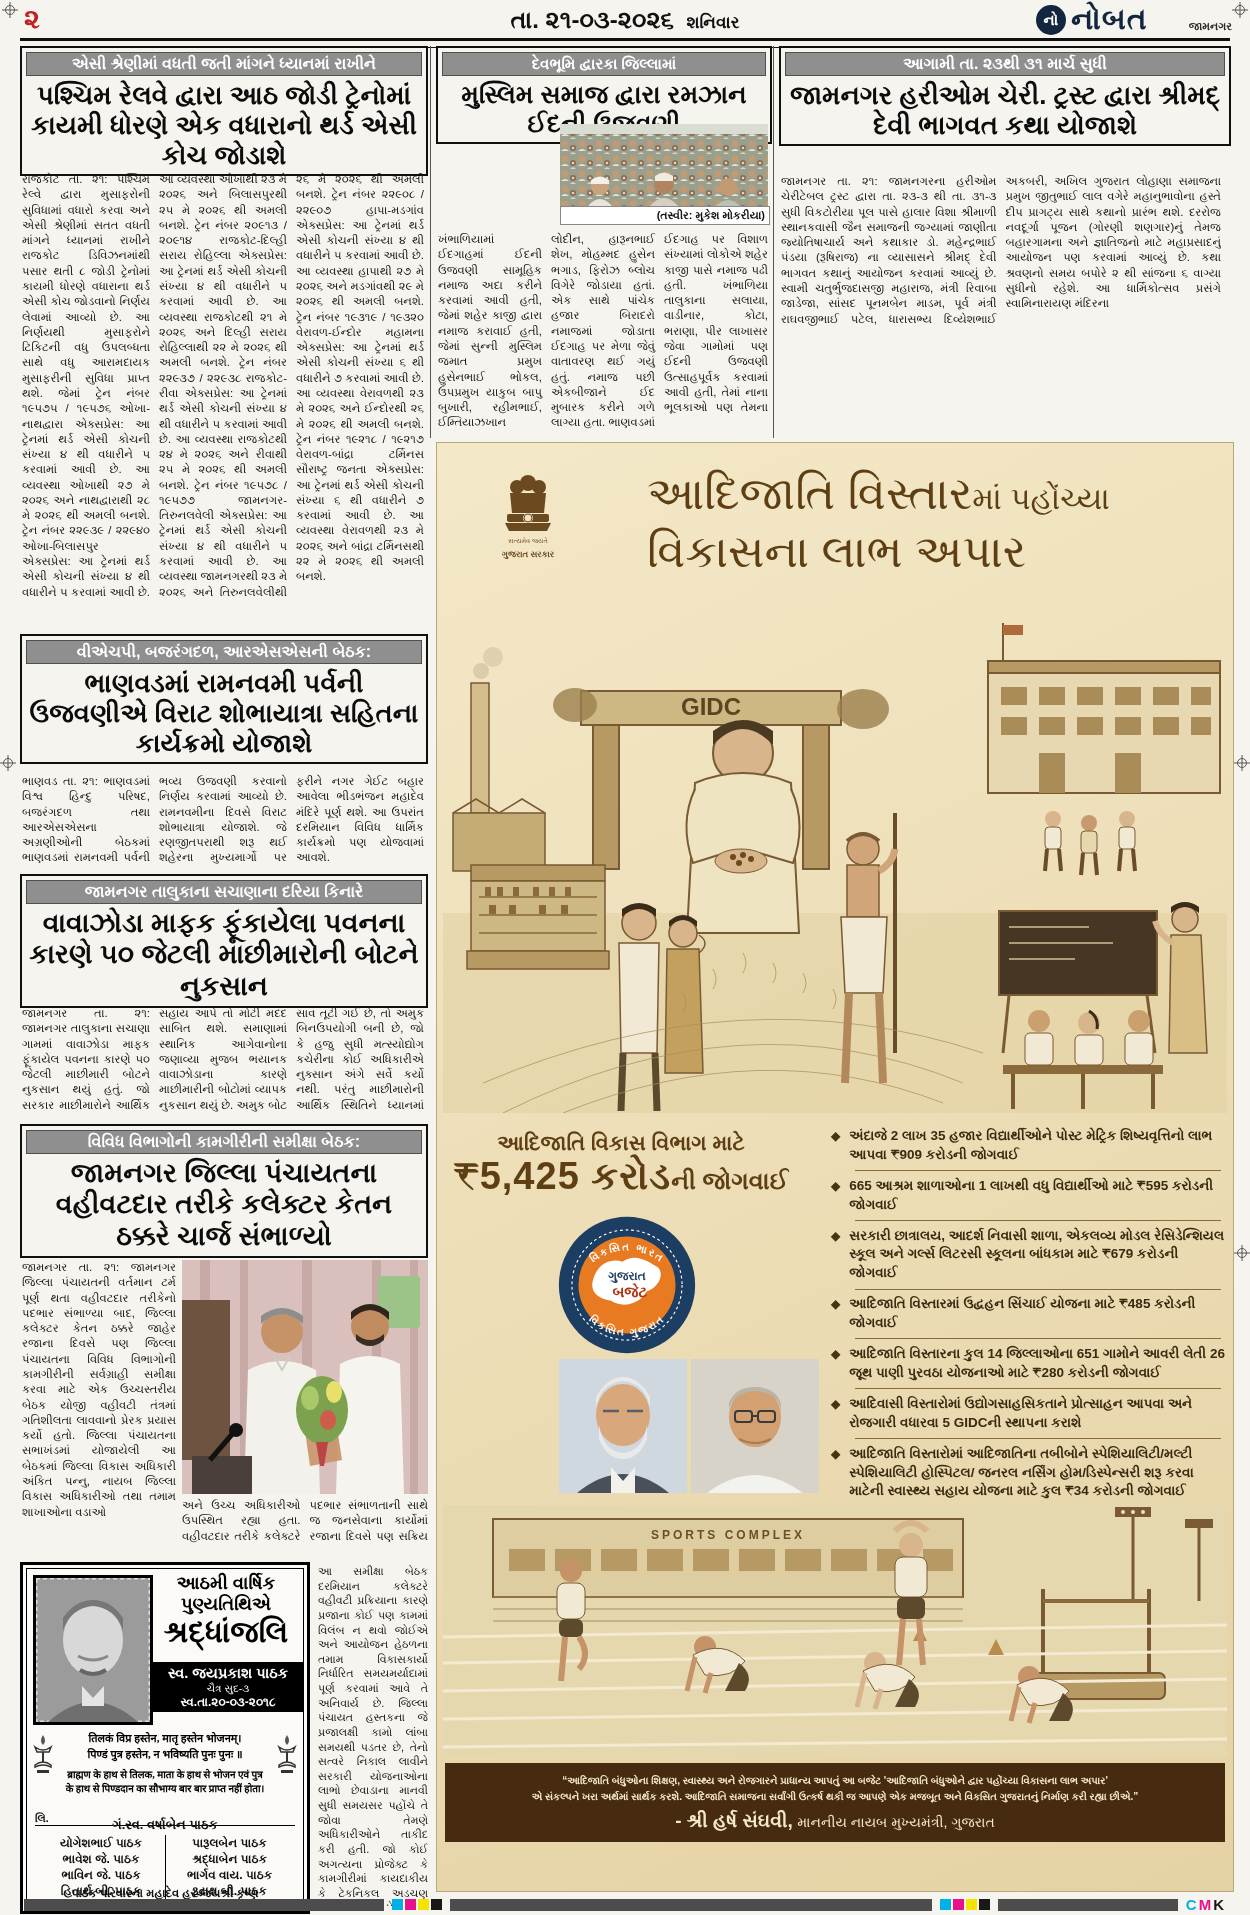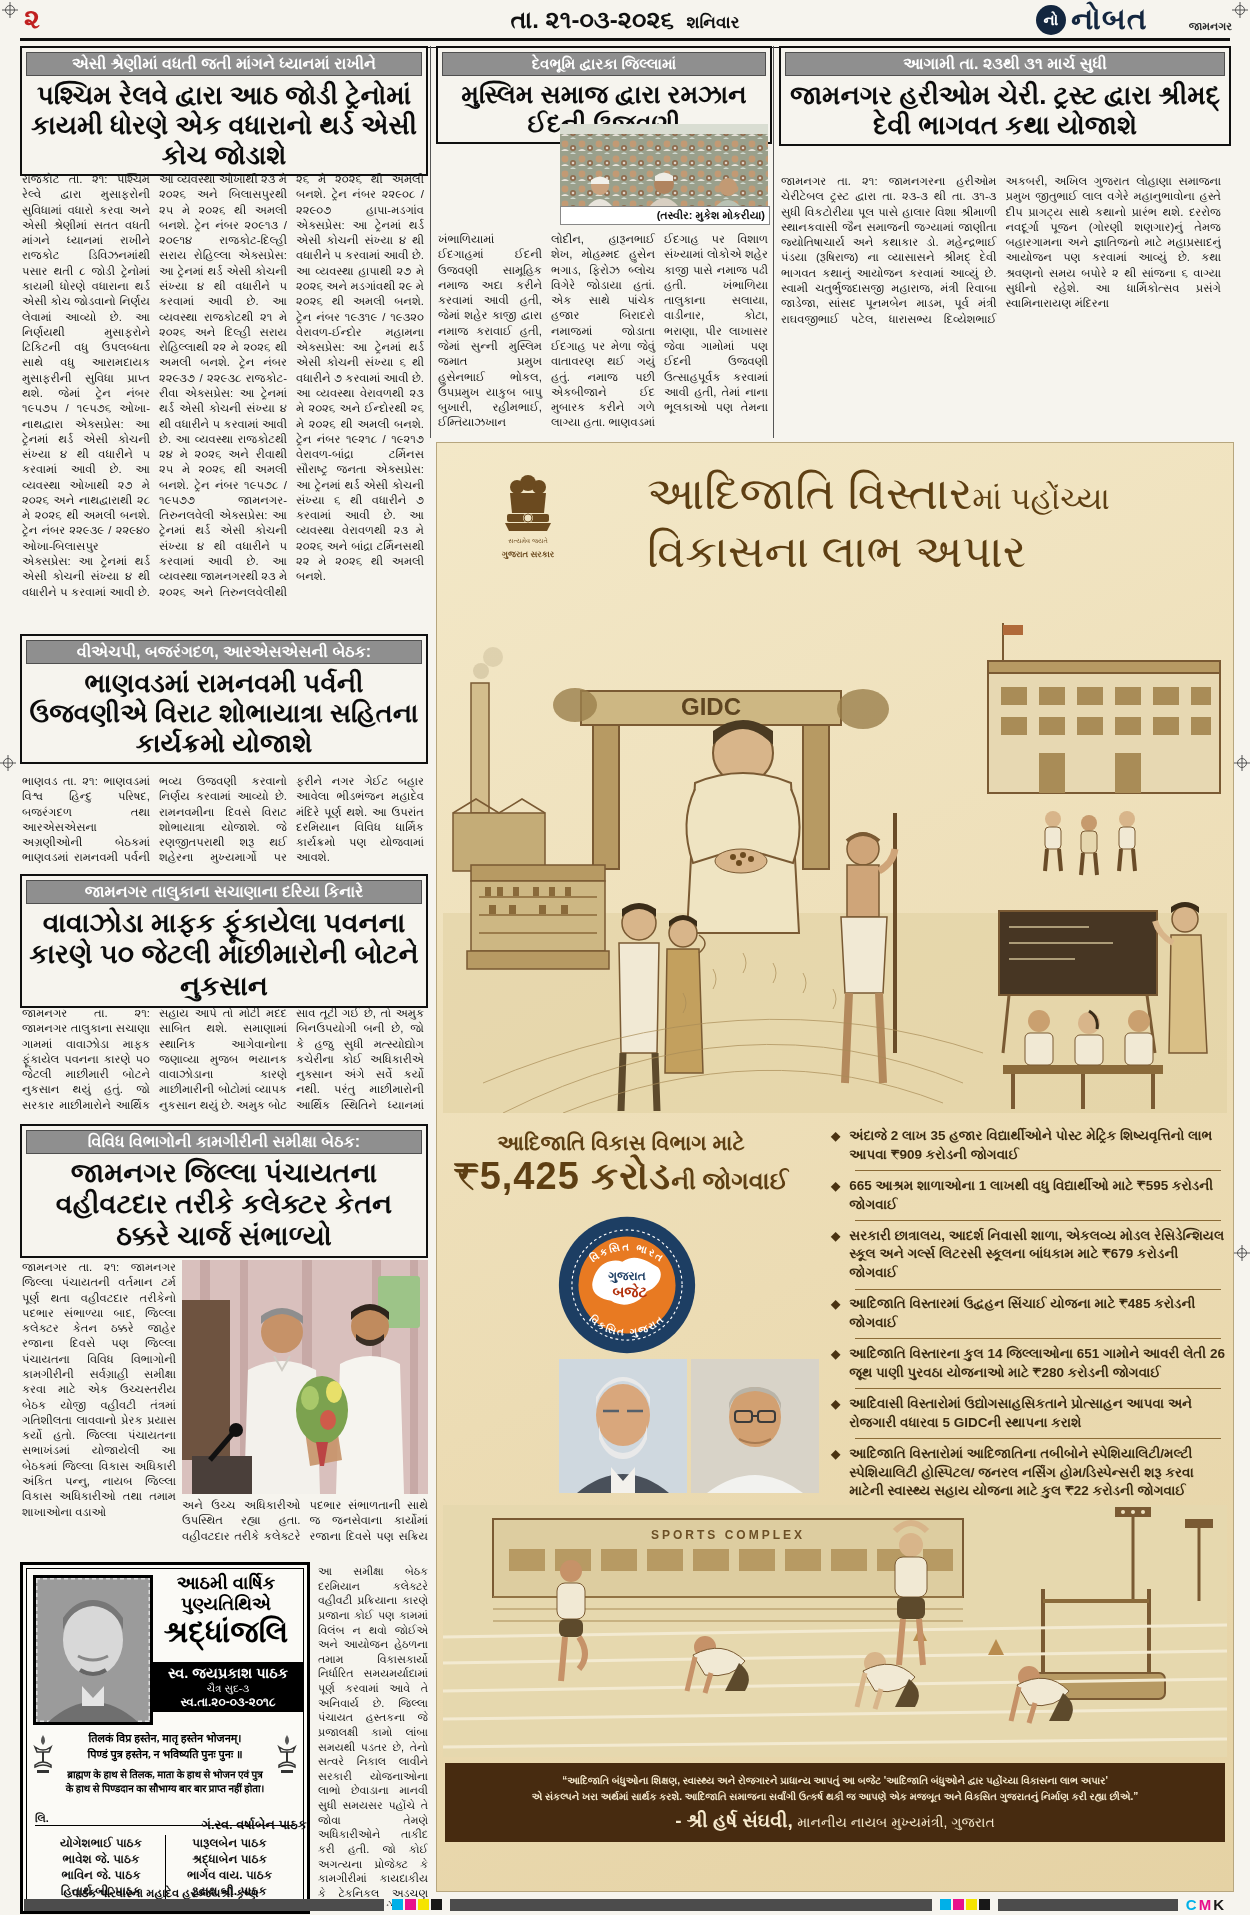--- a/index.html
+++ b/index.html
@@ -226,21 +226,21 @@
         <path d="M11,19 h2 v10 h-2 Z" fill="#333"></path>
         <path d="M4,32 Q12,26 20,32 L20,34 Q12,30 4,34 Z" fill="none" stroke="#333" stroke-width="1.5"></path>
         <rect x="6" y="37" width="12" height="3" fill="#333"></rect>
     </svg>
     <div class="abs shloka" style="left:34px;top:166px;width:216px">
       <div>तिलकं विप्र हस्तेन, मातृ हस्तेन भोजनम्।</div>
       <div>पिण्डं पुत्र हस्तेन, न भविष्यति पुनः पुनः ॥</div>
     </div>
     <div class="abs hindi" style="left:40px;top:203px;width:204px">ब्राह्मण के हाथ से तिलक, माता के हाथ से भोजन एवं पुत्र के हाथ से पिण्डदान का सौभाग्य बार बार प्राप्त नहीं होता।</div>
     <div class="abs" style="left:12px;top:247px;width:260px;border-bottom:1.5px solid #000;font-size:11px;font-weight:bold">લિ.</div>
-    <div class="abs" style="left:0;top:252px;width:100%;text-align:right;font-size:13px;font-weight:800">ગં.સ્વ. વર્ષાબેન પાઠક</div>
+    <div class="abs" style="left:0;top:252px;width:100%;text-align:center;font-size:13px;font-weight:800">ગં.સ્વ. વર્ષાબેન પાઠક</div>
     <div class="abs names" style="left:14px;top:270px;width:256px">
       <span>યોગેશભાઈ પાઠક</span>
         <span class="r">પારૂલબેન પાઠક</span>
       <span>ભાવેશ જે. પાઠક</span>
         <span class="r">શ્રદ્ધાબેન પાઠક</span>
       <span>ભાવિન જે. પાઠક</span>
         <span class="r">ભાર્ગવ વાય. પાઠક</span>
       <span>હિતાર્થ બી. પાઠક</span>
         <span class="r">રૂદ્રાક્ષ બી. પાઠક</span>
     </div>
@@ -468,21 +468,21 @@
           <span>આદિજાતિ વિસ્તારના કુલ 14 જિલ્લાઓના 651 ગામોને આવરી લેતી 26 જૂથ પાણી પુરવઠા યોજનાઓ માટે ₹280 કરોડની જોગવાઈ</span>
         </div>
       <div class="bsep"></div>
       <div class="bullet">
           <span class="dmd">◆</span>
           <span>આદિવાસી વિસ્તારોમાં ઉદ્યોગસાહસિકતાને પ્રોત્સાહન આપવા અને રોજગારી વધારવા 5 GIDCની સ્થાપના કરાશે</span>
         </div>
       <div class="bsep"></div>
       <div class="bullet">
           <span class="dmd">◆</span>
-          <span>આદિજાતિ વિસ્તારોમાં આદિજાતિના તબીબોને સ્પેશિયાલિટી/મલ્ટી સ્પેશિયાલિટી હોસ્પિટલ/ જનરલ નર્સિંગ હોમ/ડિસ્પેન્સરી શરૂ કરવા માટેની સ્વાસ્થ્ય સહાય યોજના માટે કુલ ₹22 કરોડની જોગવાઈ</span>
+          <span>આદિજાતિ વિસ્તારોમાં આદિજાતિના તબીબોને સ્પેશિયાલિટી/મલ્ટી સ્પેશિયાલિટી હોસ્પિટલ/ જનરલ નર્સિંગ હોમ/ડિસ્પેન્સરી શરૂ કરવા માટેની સ્વાસ્થ્ય સહાય યોજના માટે કુલ ₹34 કરોડની જોગવાઈ</span>
         </div>
     </div>
 
     <svg class="abs" style="left:6px;top:1062px" width="784" height="252" viewBox="0 0 784 252">
       <rect width="784" height="252" fill="#e6d8ae"></rect>
       <rect x="50" y="14" width="470" height="78" fill="#ddcda0" stroke="#7a5a33" stroke-width="2"></rect>
       <text x="285" y="34" text-anchor="middle" font-size="12" letter-spacing="3" font-weight="bold" fill="#6b4f26" font-family="Liberation Sans, sans-serif">SPORTS COMPLEX</text>
       <g fill="#b79a63">
           <rect x="66" y="44" width="36" height="22"></rect>
           <rect x="112" y="44" width="36" height="22"></rect>

